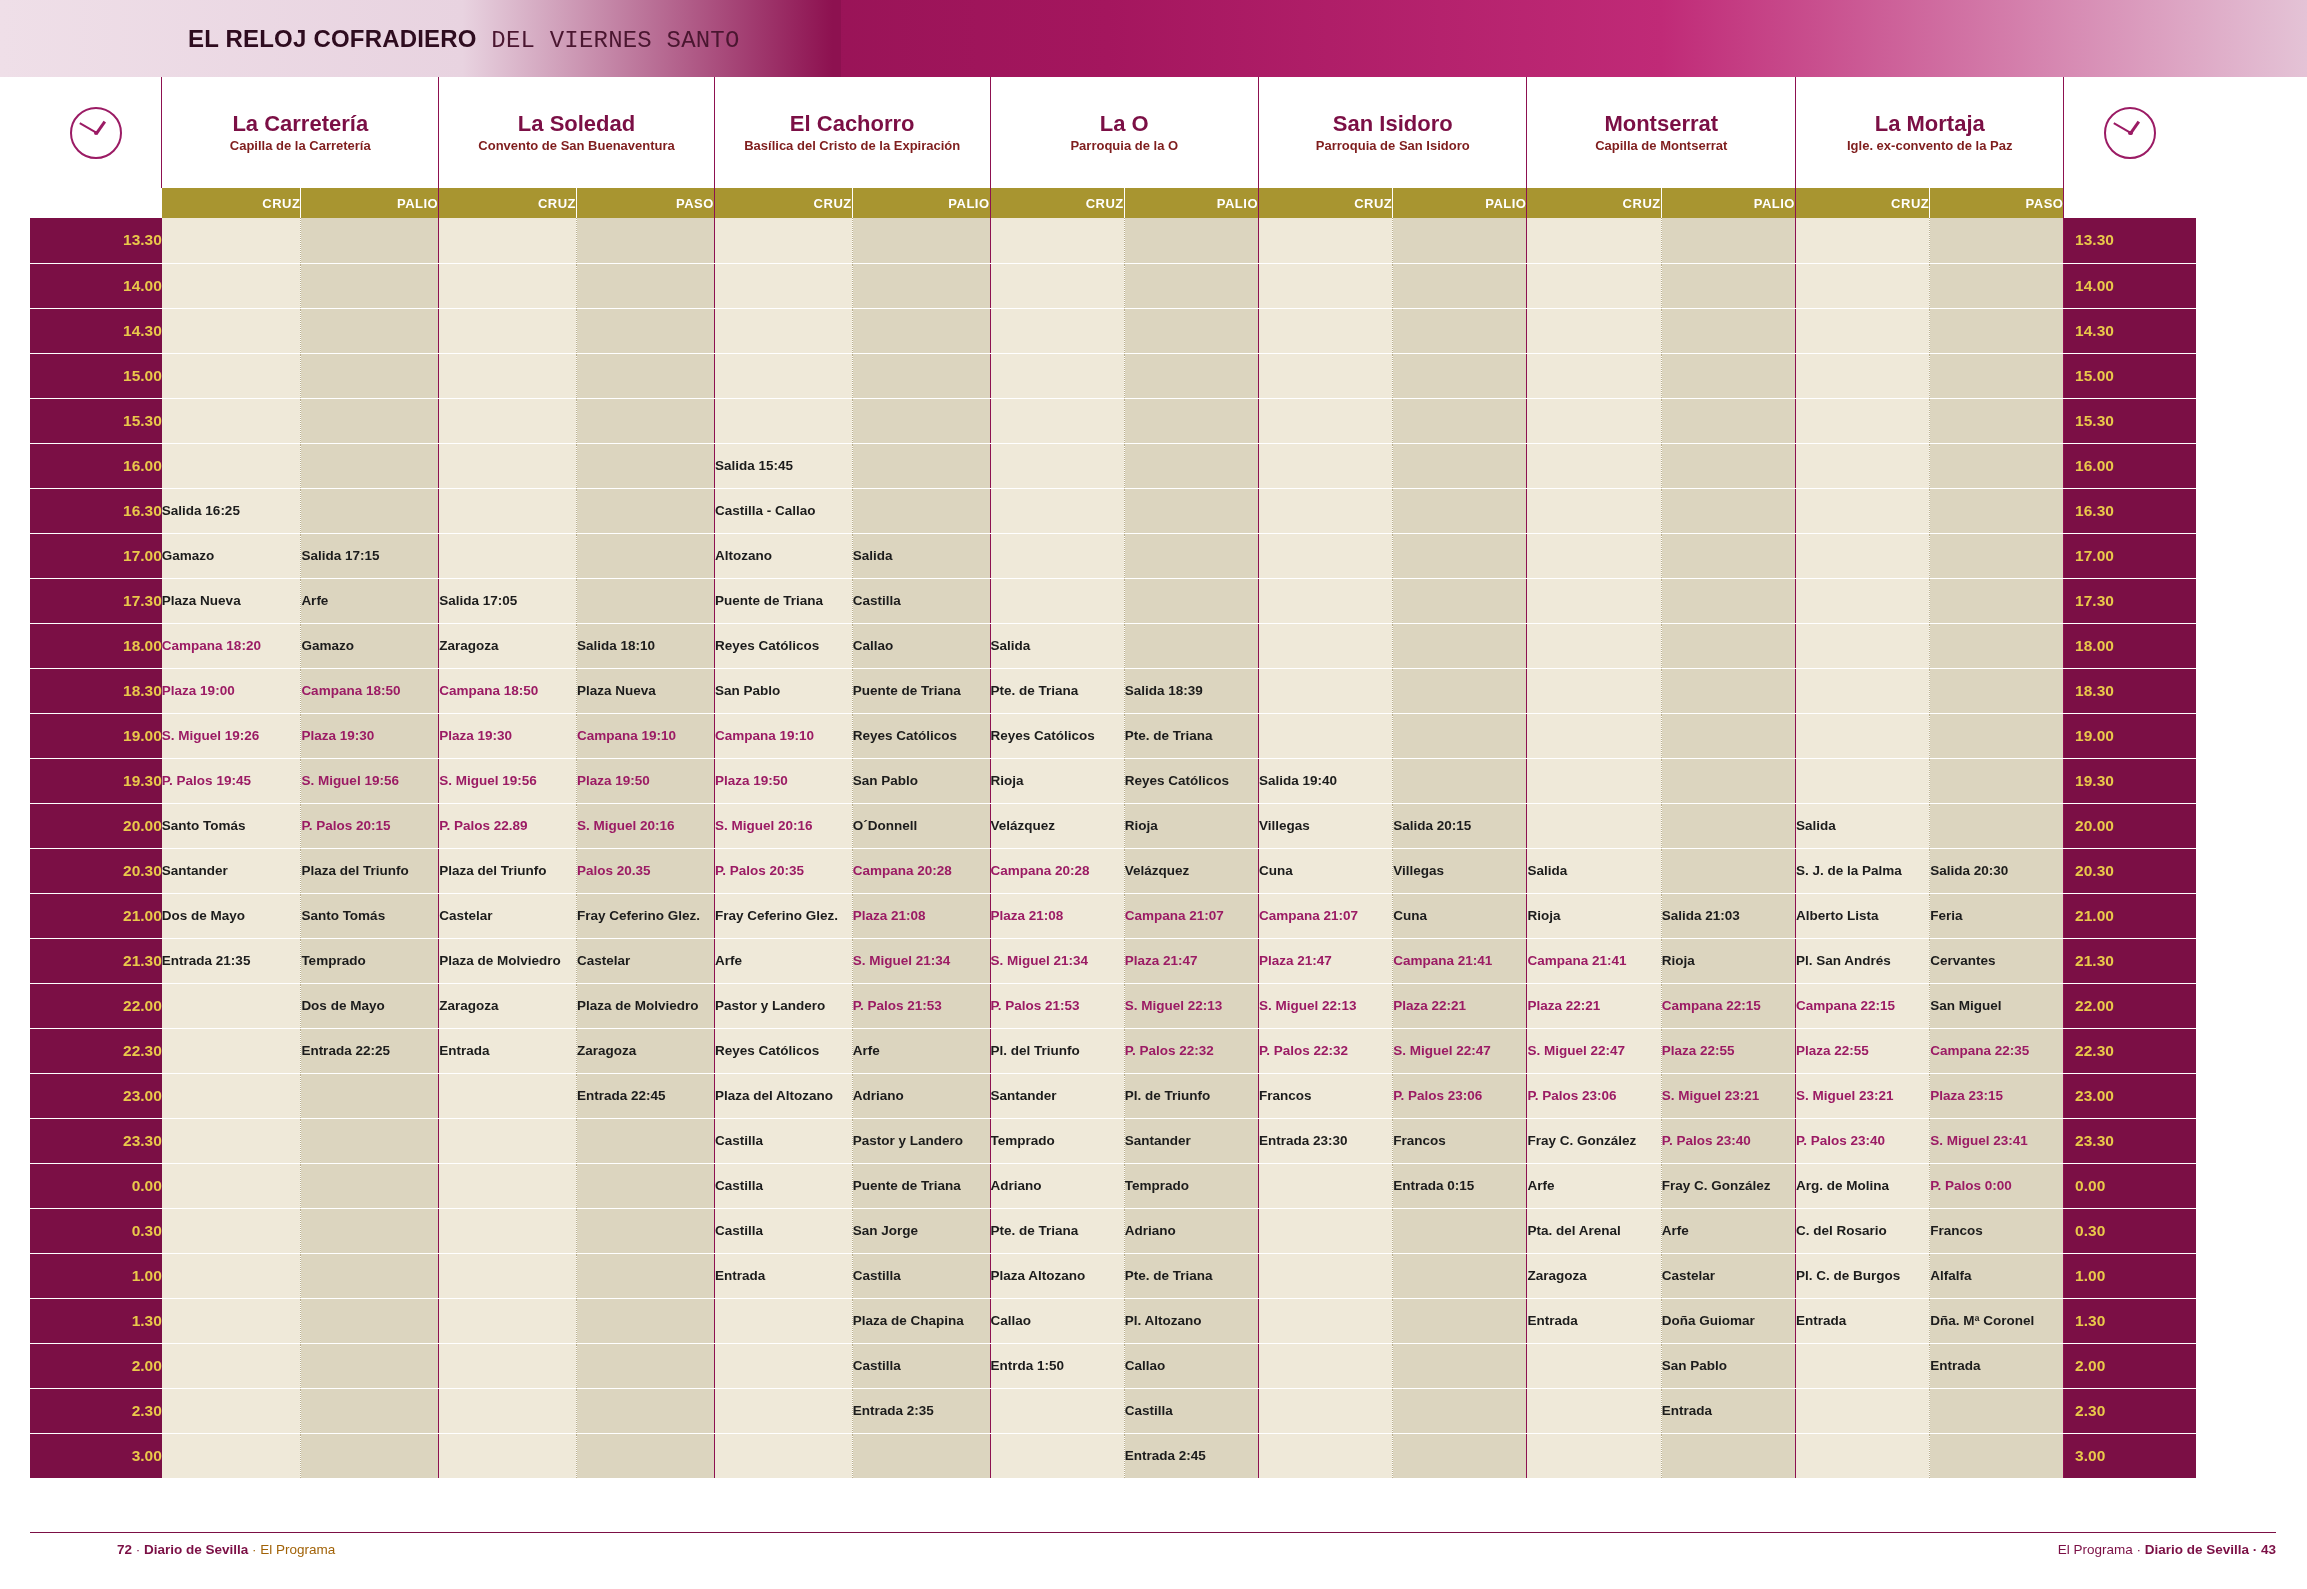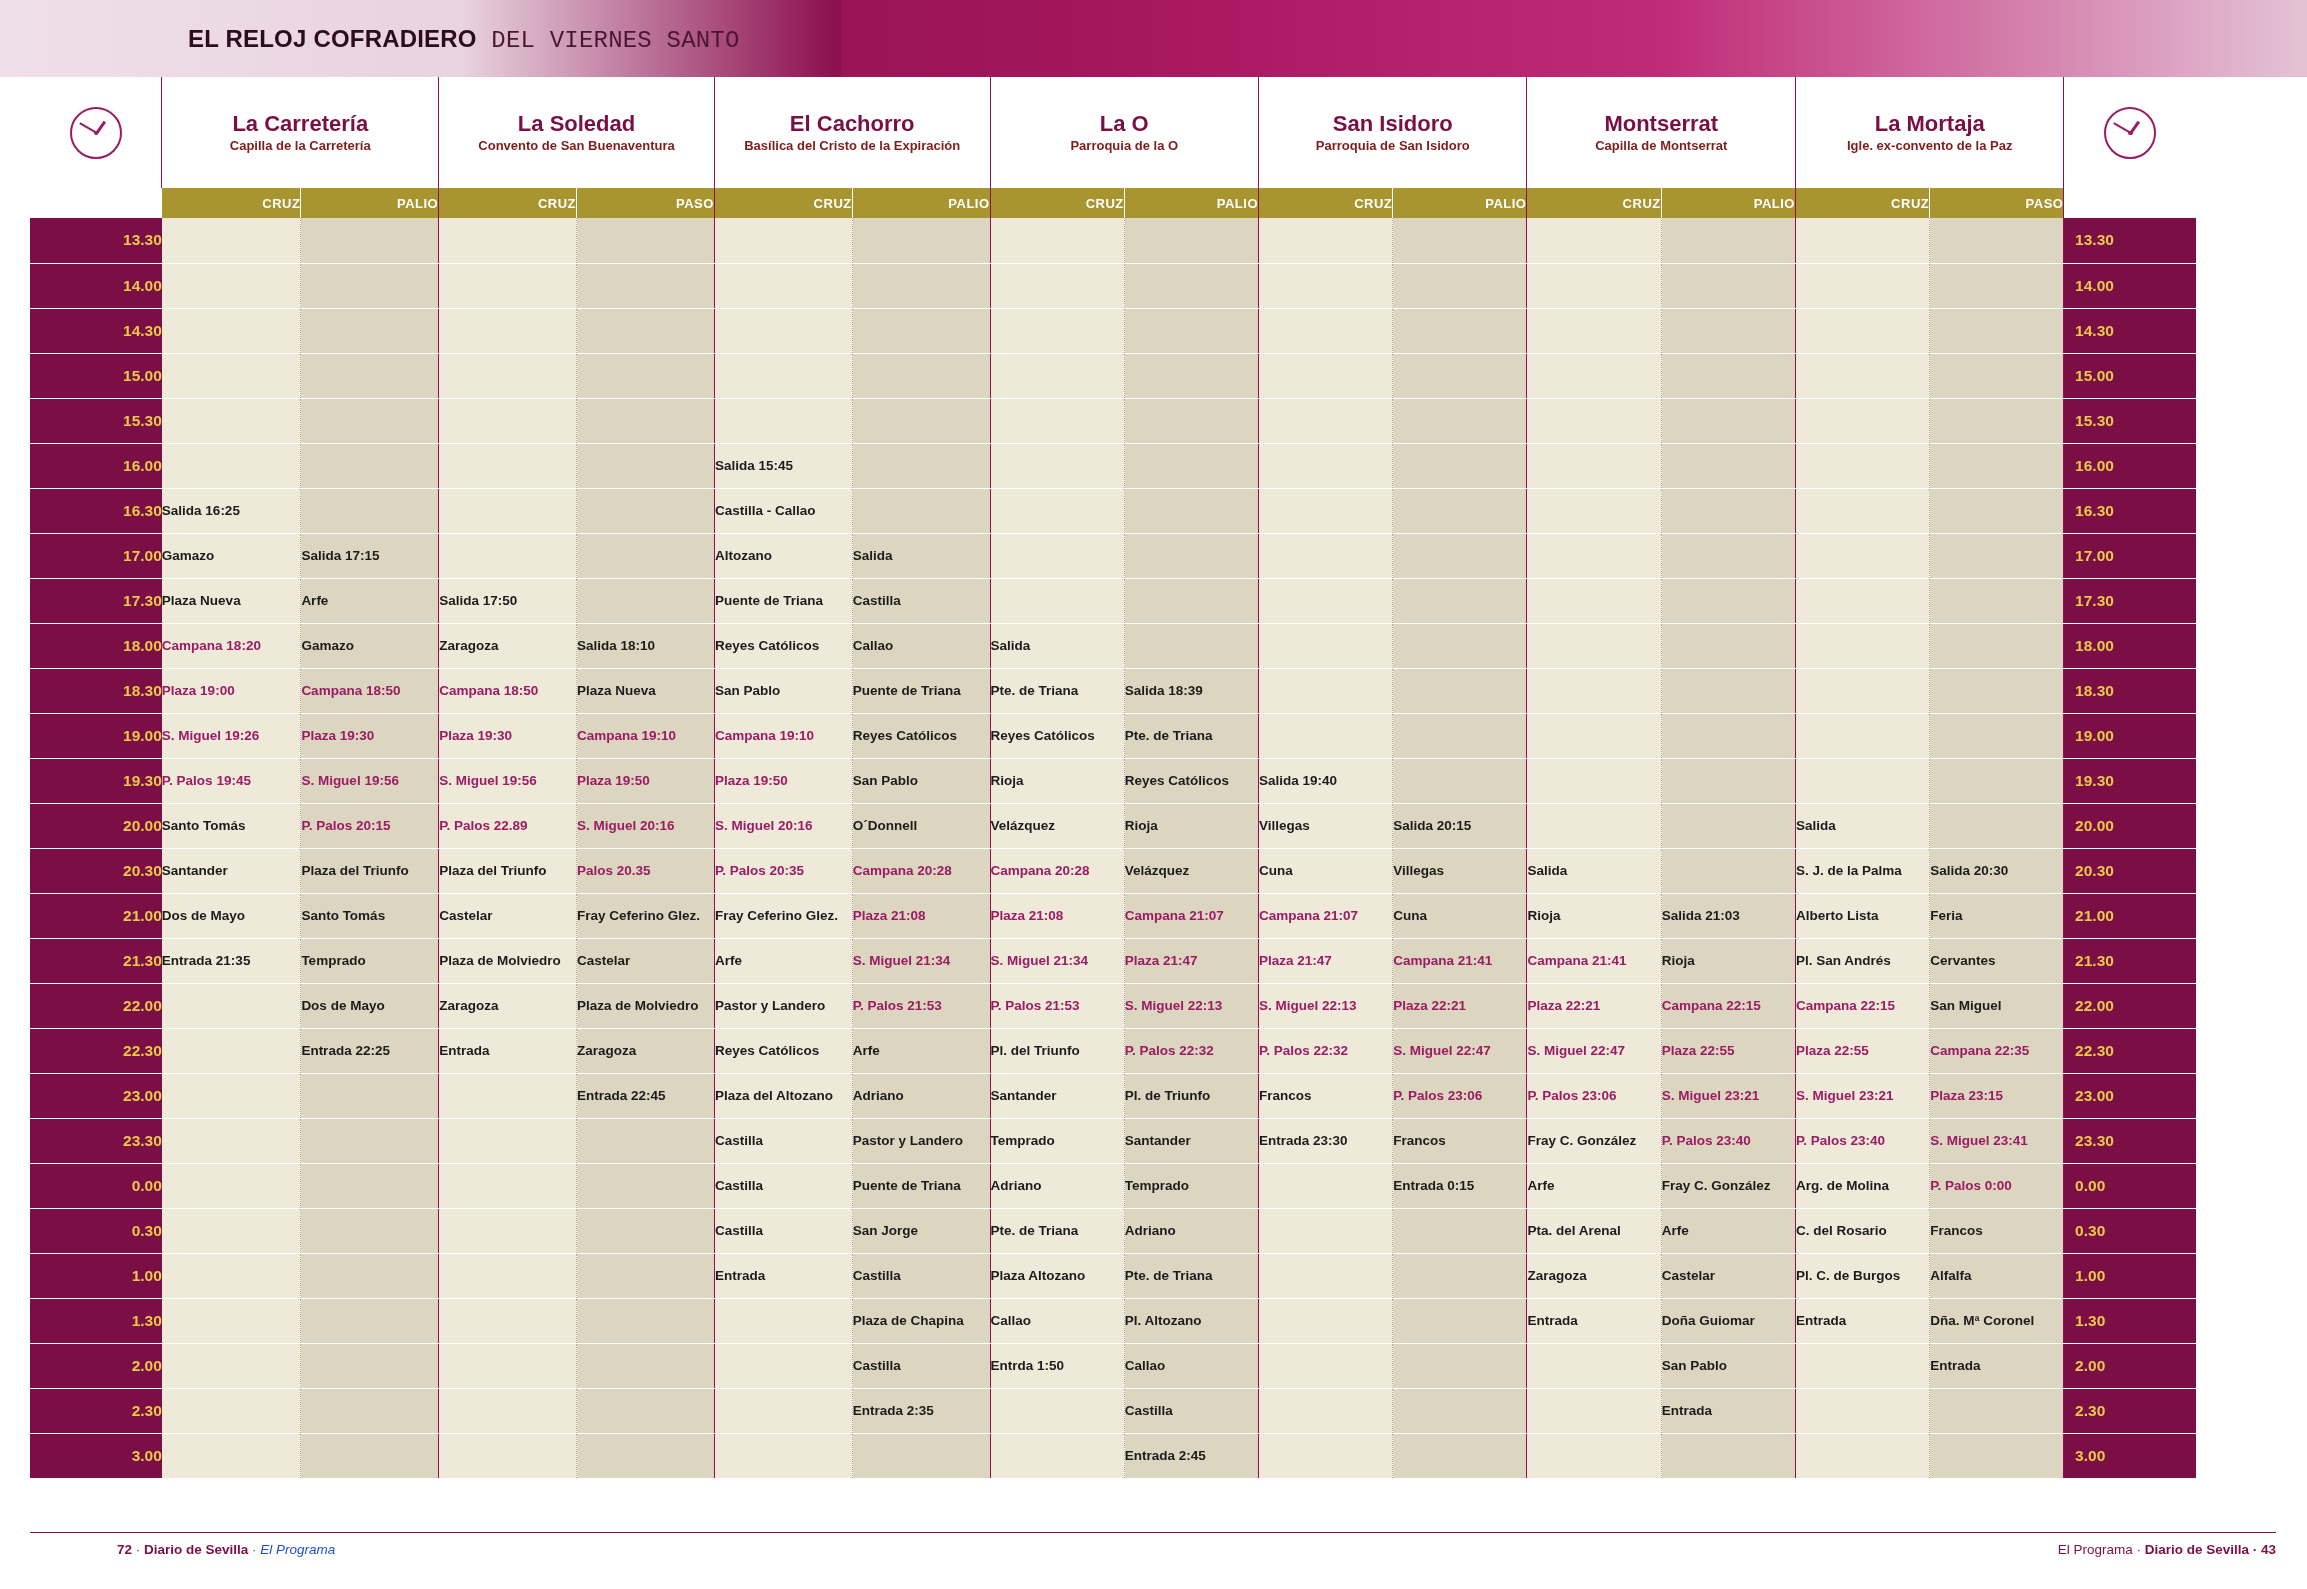--- a/index.html
+++ b/index.html
@@ -107,21 +107,21 @@
   
   .footer {
     position:absolute; left:30px; top:1532px; width:2246px;
     border-top: 1.9px solid #7b0f45;
     padding-top: 6.8px;
     font-size: 13.5px; color:#7b0f45;
   }
   .footer .l { position:absolute; left:87px; top:8.7px; }
   .footer .r { position:absolute; right:0px; top:8.7px; }
   .footer b { color:#7b0f45; }
-  .footer .grey { color:#1d4ed8;font-style:italic; }
+  .footer .grey { color:#a16207; }
 
   
   .clockface {
     width: 52px; height: 52px; border-radius: 50%;
     border: 2.4px solid #9b1b64; position: relative; margin: 0 auto;
   }
   .clockface .h, .clockface .m {
     position:absolute; background:#9b1b64; transform-origin: 50% 100%;
   }
   .clockface .h { width:2.9px; height:14.5px; left:23px; top:10.6px; transform: rotate(35deg); }
@@ -369,21 +369,21 @@
             <td class="cell"></td>
             <td class="cell alt grp-end"></td>
             <td class="cell"></td>
             <td class="cell alt grp-end"></td>
             <td class="timecell right">17.00</td>
           </tr>
           <tr class="drow">
             <td class="timecell">17.30</td>
             <td class="cell">Plaza Nueva</td>
             <td class="cell alt grp-end">Arfe</td>
-            <td class="cell">Salida 17:50</td>
+            <td class="cell">Salida 17:05</td>
             <td class="cell alt grp-end"></td>
             <td class="cell">Puente de Triana</td>
             <td class="cell alt grp-end">Castilla</td>
             <td class="cell"></td>
             <td class="cell alt grp-end"></td>
             <td class="cell"></td>
             <td class="cell alt grp-end"></td>
             <td class="cell"></td>
             <td class="cell alt grp-end"></td>
             <td class="cell"></td>

